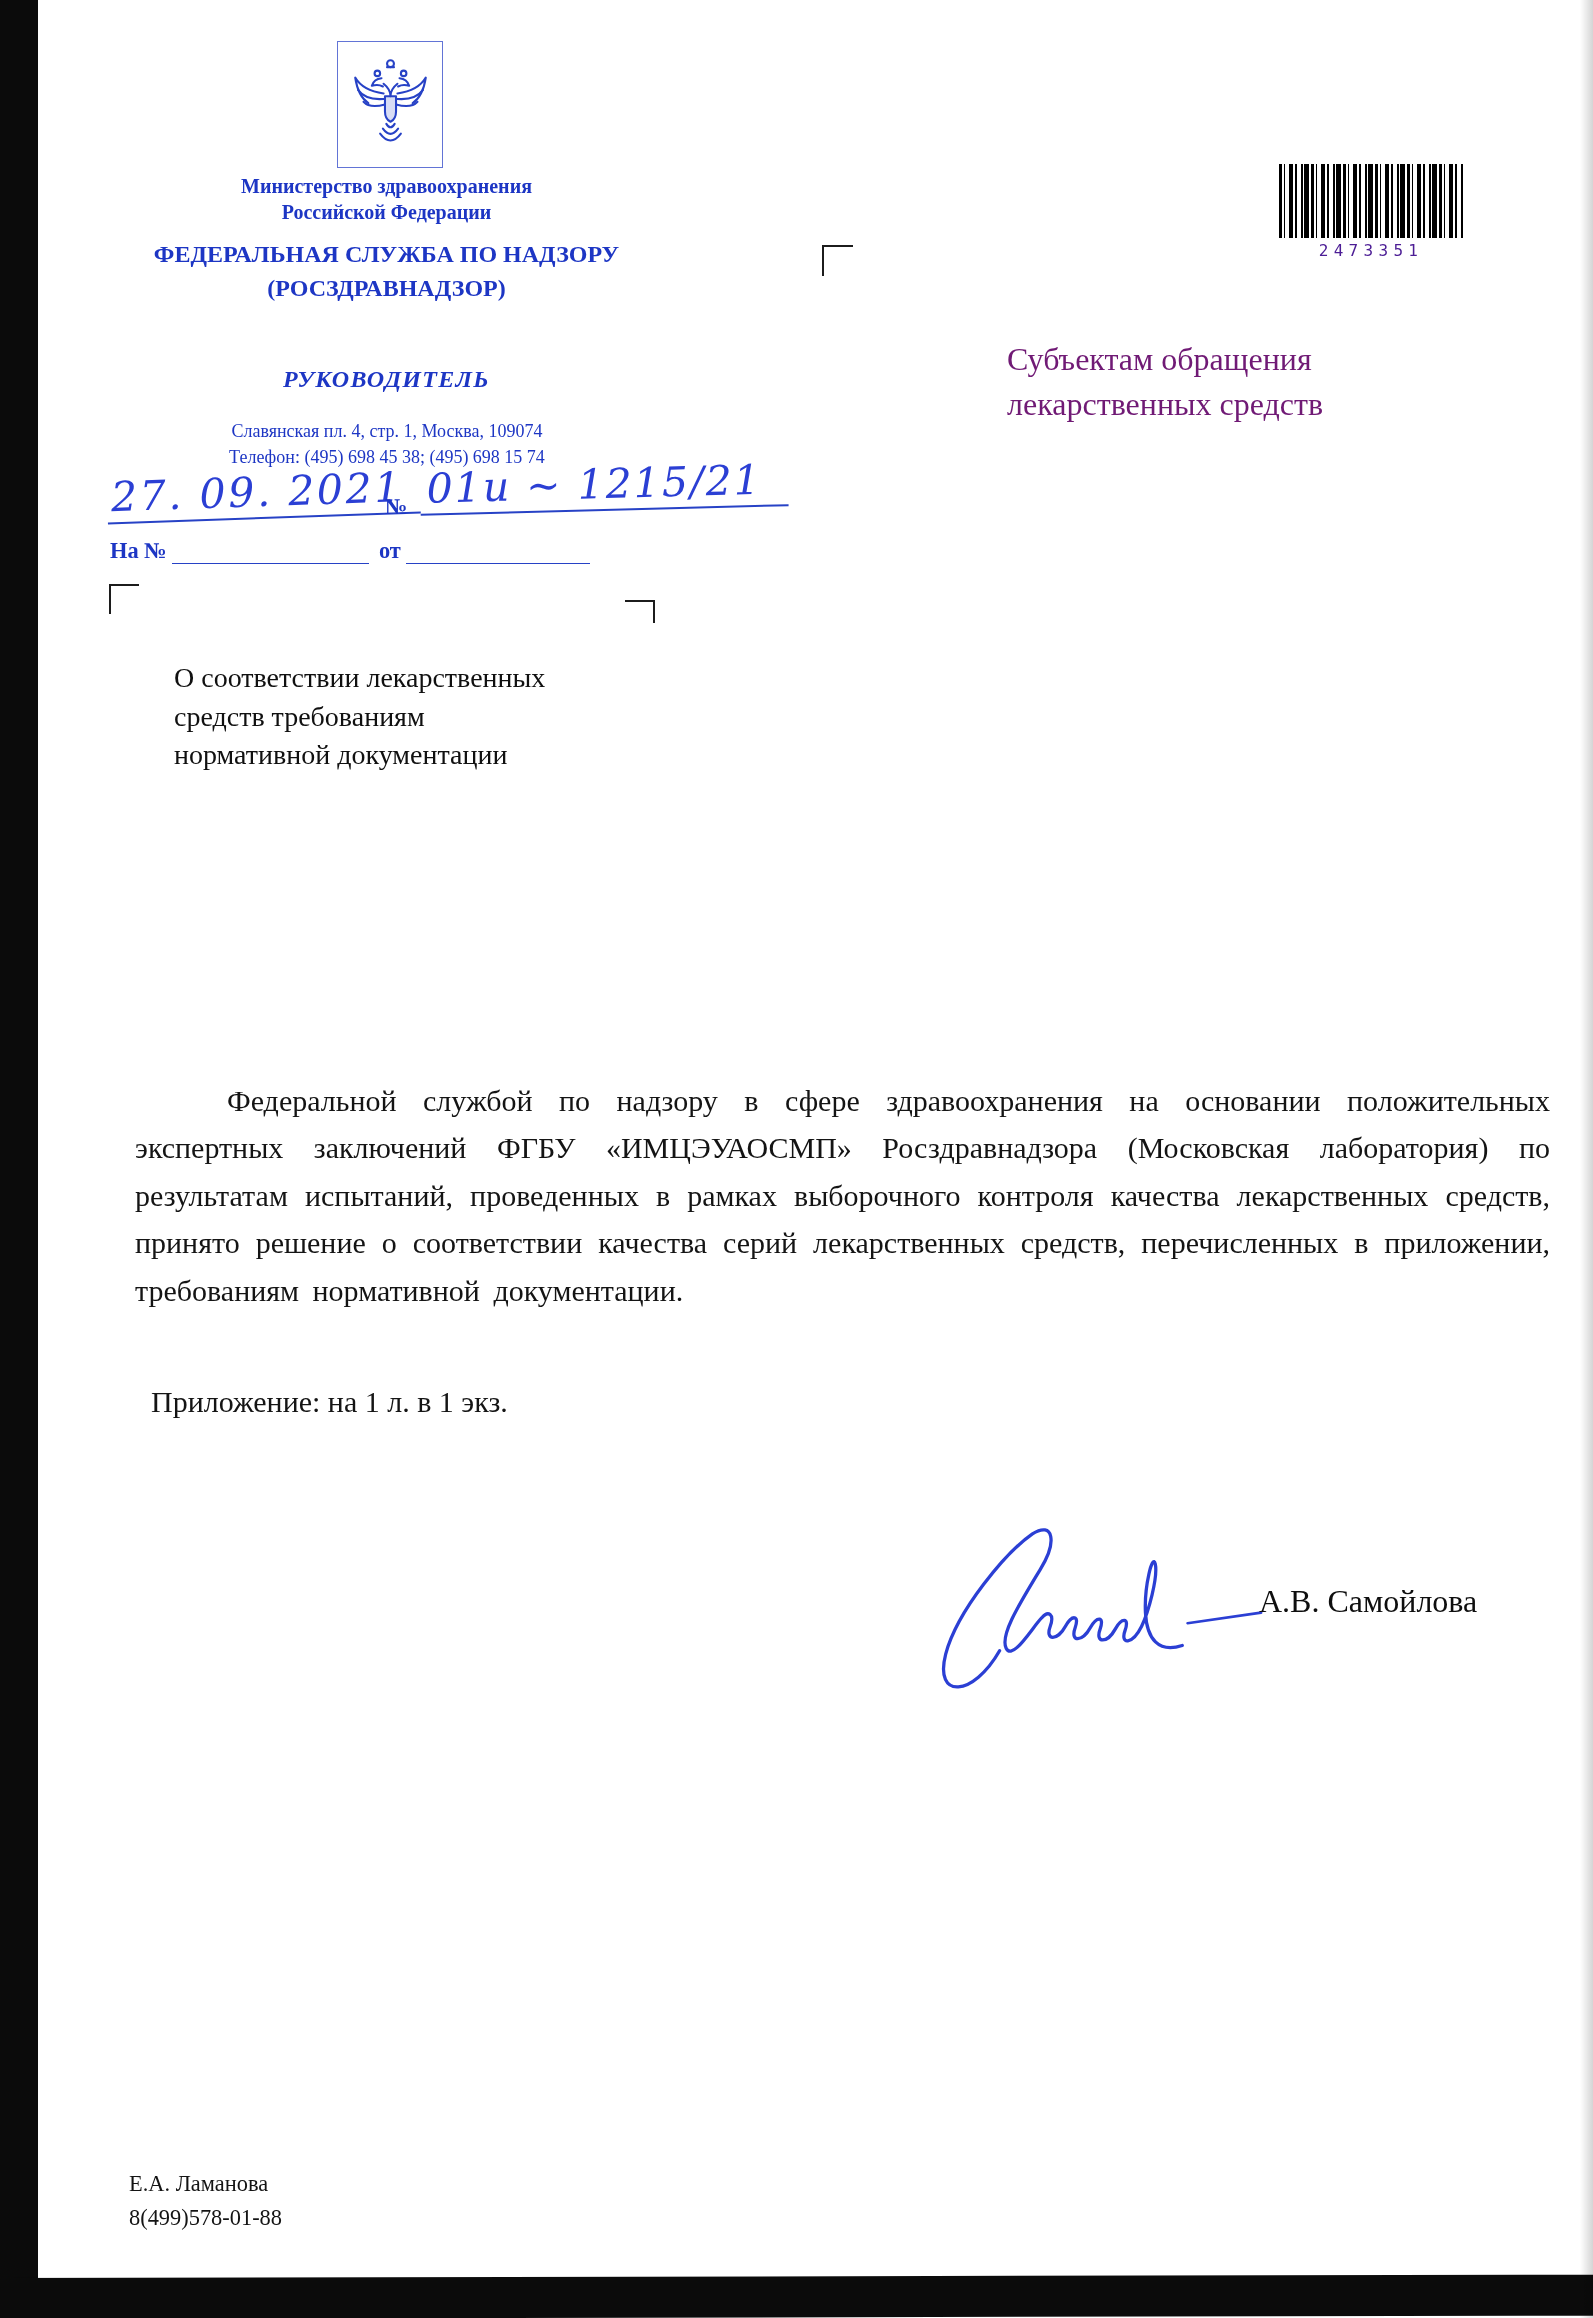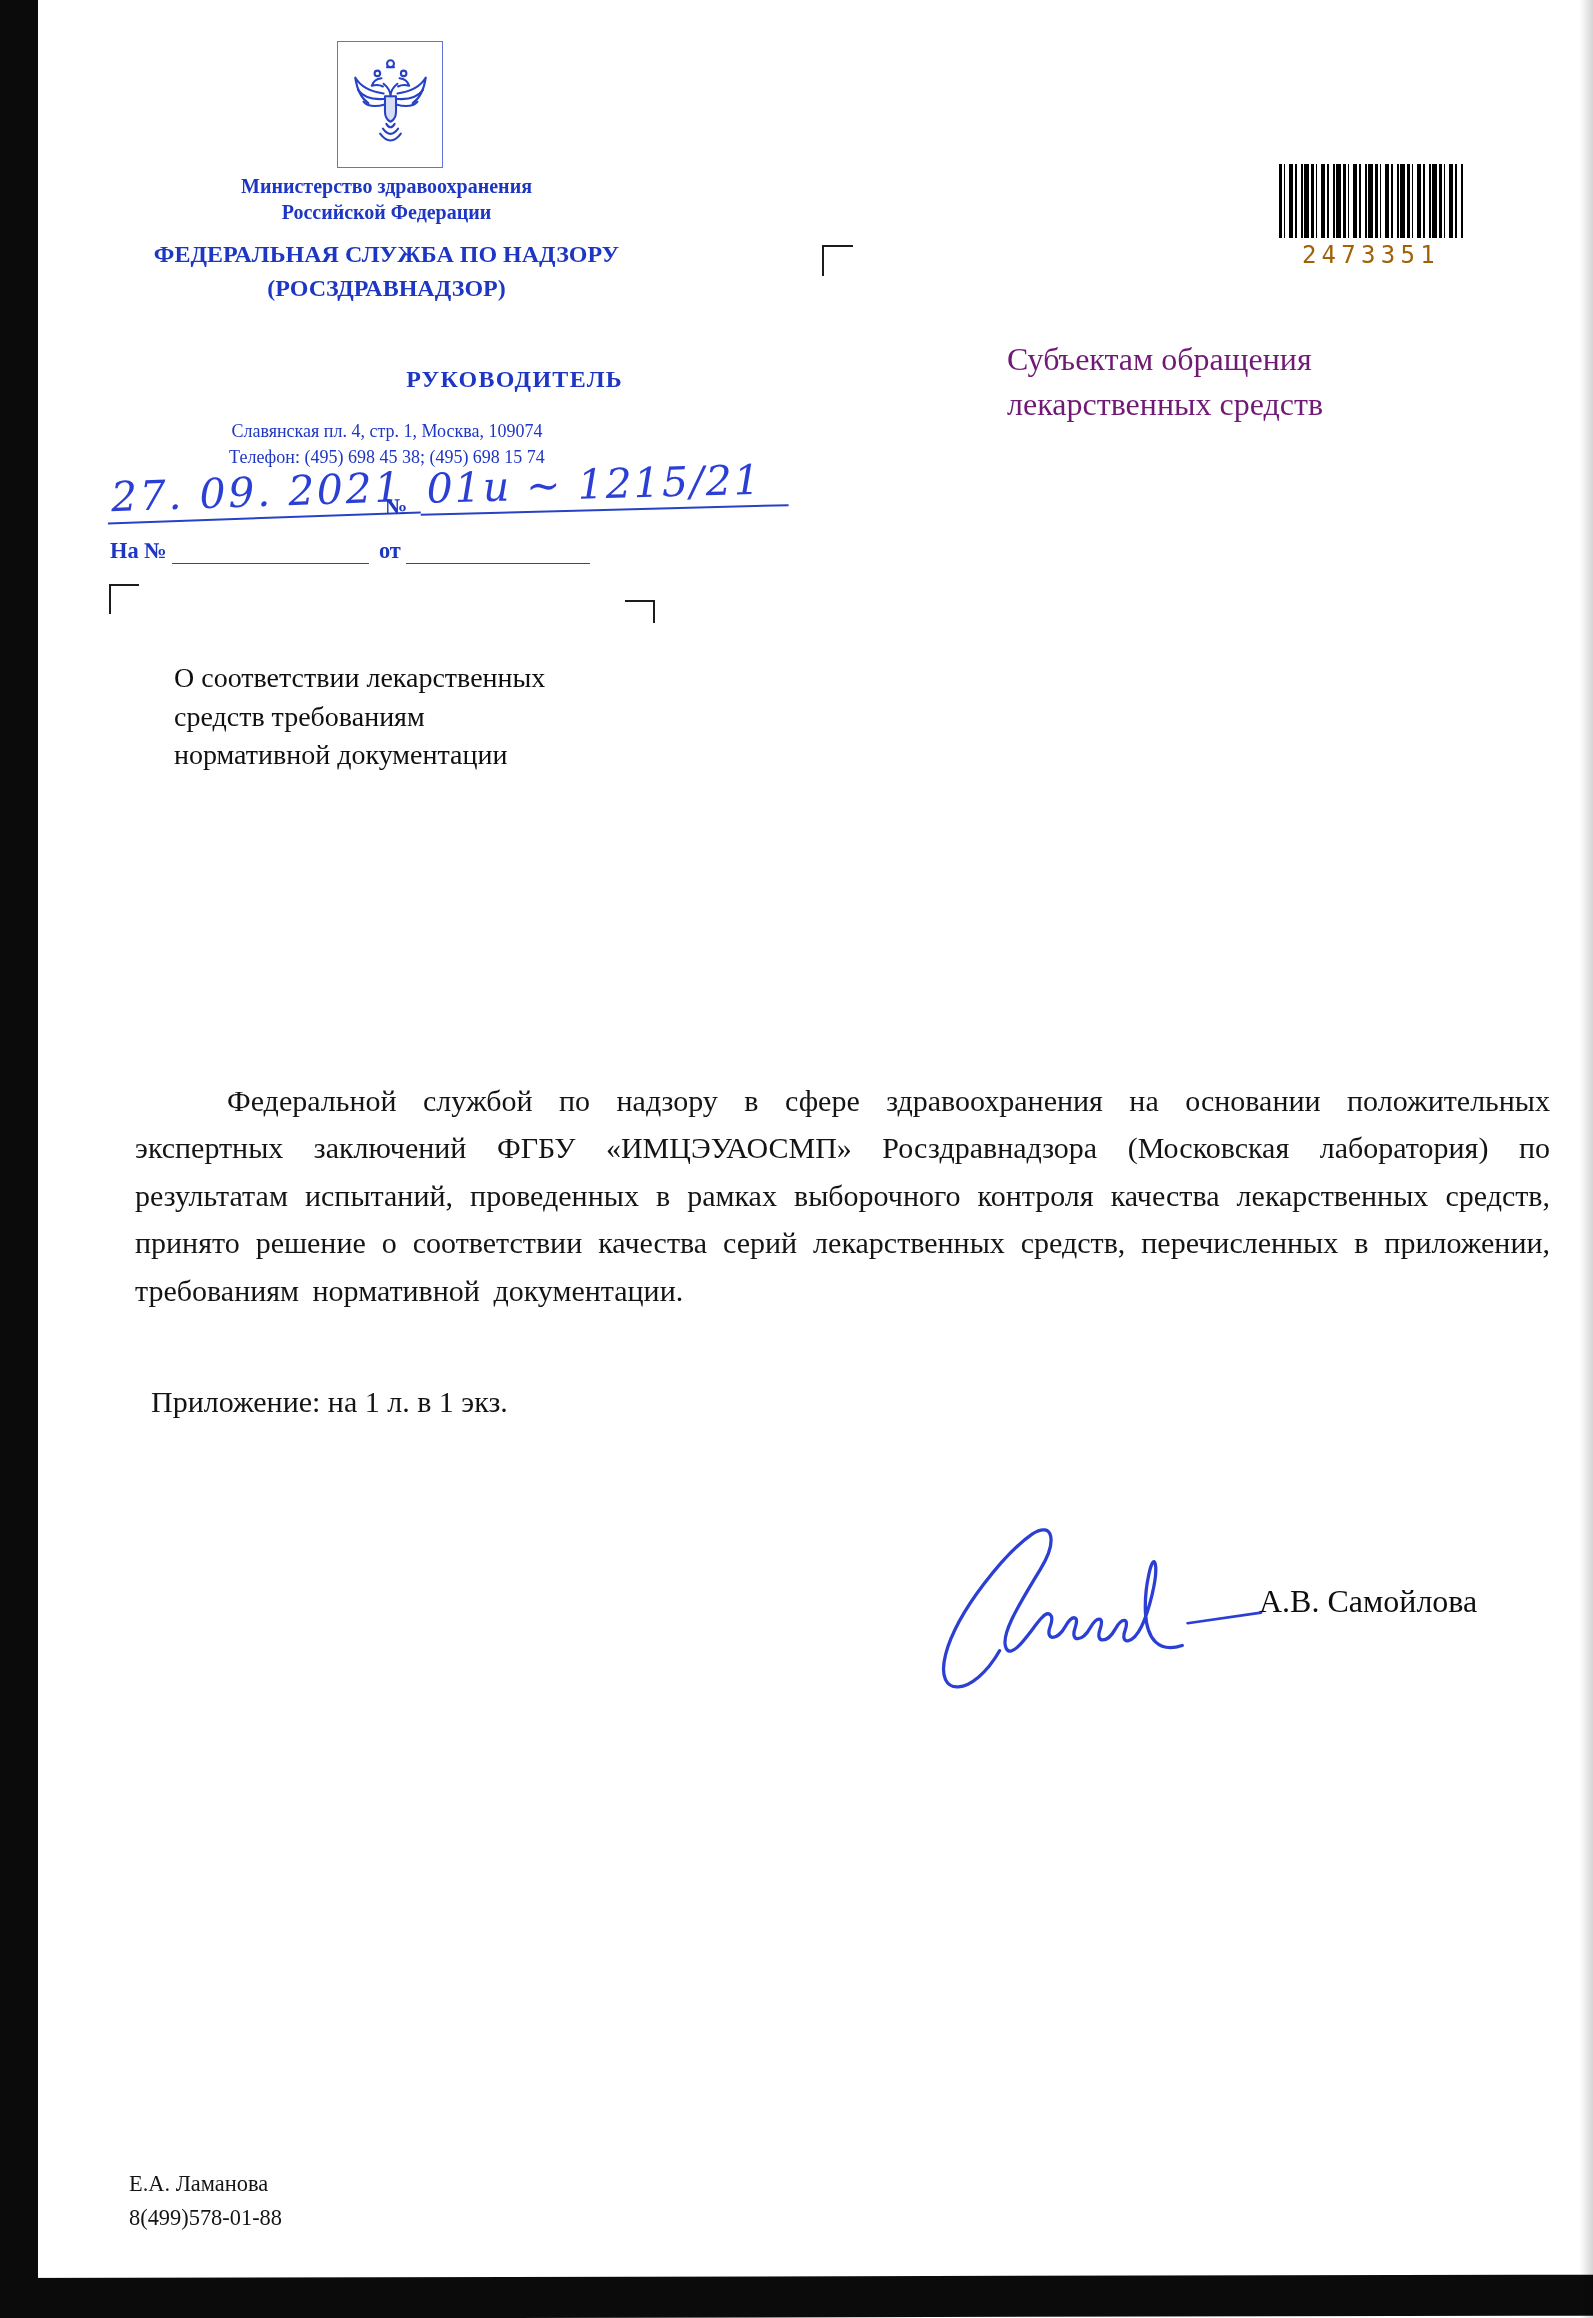--- a/index.html
+++ b/index.html
@@ -20,22 +20,22 @@
   .blue{color:#1d36c4;}
   .emblem-box{
     position:absolute;left:337px;top:41px;width:104px;height:125px;
     border:1.3px solid rgba(45,70,200,.75);
     display:flex;align-items:center;justify-content:center;
   }
   .ministry{position:absolute;left:150px;top:173px;width:473px;text-align:center;
     font-weight:bold;font-size:20px;line-height:1.3;}
   .service{position:absolute;left:84px;top:238px;width:605px;text-align:center;
     font-weight:bold;font-size:24px;line-height:1.4;}
-  .role{position:absolute;left:150px;top:366px;width:473px;text-align:right;
-    font-weight:bold;font-size:24px;letter-spacing:1.3px;}
+  .role{position:absolute;left:150px;top:366px;width:473px;text-align:center;
+    font-weight:bold;font-size:24px;letter-spacing:1.3px;font-style:italic;}
   .contacts{position:absolute;left:124px;top:418px;width:526px;text-align:center;
     font-size:18px;line-height:1.45;}
 
   
   .hand{font-family:"DejaVu Serif", serif;font-style:italic;color:#2b3fd4;}
   .ref-date{position:absolute;left:107px;top:468px;font-size:41px;letter-spacing:2.6px;
     transform:rotate(-2deg);border-bottom:2px solid #2742c6;padding:0 17px 1.3px 4px;}
   .ref-nosign{position:absolute;left:385px;top:494px;font-size:22.4px;font-weight:bold;}
   .ref-number{position:absolute;left:420px;top:460px;font-size:41px;letter-spacing:2px;
     transform:rotate(-1.5deg);border-bottom:2px solid #2742c6;padding:0 26px 1.3px 6.6px;}
@@ -54,22 +54,22 @@
 
   
   .barcode-wrap{position:absolute;left:1279px;top:164px;width:184px;text-align:center;}
   .barcode-bars{
     width:184px;height:74px;margin:0 auto;
     background:repeating-linear-gradient(90deg,
       #000 0 2.6px,#fff 2.6px 4.6px,#000 4.6px 6px,#fff 6px 10px,
       #000 10px 14.5px,#fff 14.5px 16.4px,#000 16.4px 18px,#fff 18px 22px,
       #000 22px 24px,#fff 24px 25px,#000 25px 30px,#fff 30px 32px);
   }
-  .barcode-num{font-family:"DejaVu Sans Mono", monospace;font-size:24px;letter-spacing:5.3px;
-    color:#a16207;margin-top:2.6px;}
+  .barcode-num{font-family:"DejaVu Sans Mono", monospace;font-size:16px;letter-spacing:5.3px;
+    color:#4c1d95;margin-top:2.6px;}
 
   
   .addressee{position:absolute;left:1007px;top:337px;font-size:32px;line-height:1.42;color:#701a75;}
 
   
   .body-par{position:absolute;left:135px;top:1077px;width:1415px;
     font-size:30px;line-height:1.58;text-align:justify;text-indent:92px;word-spacing:6px;color:#141414;}
   .attachment{position:absolute;left:135px;top:1385px;font-size:30px;color:#141414;margin-left:16px;}
 
   

